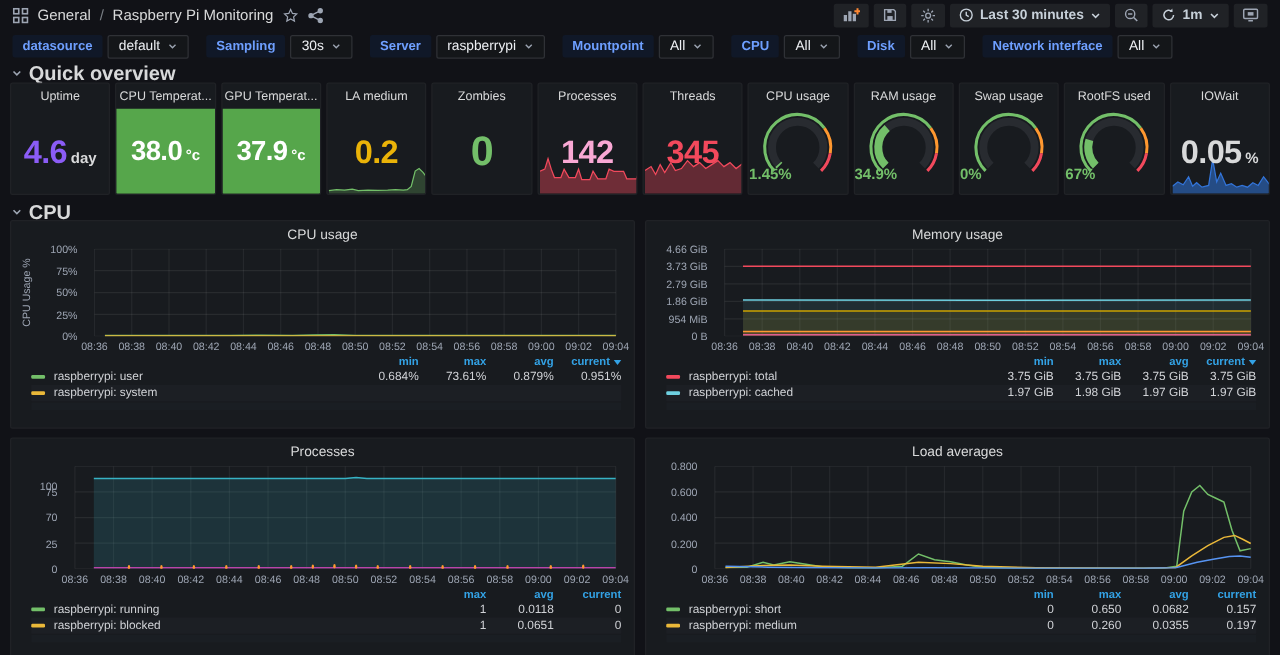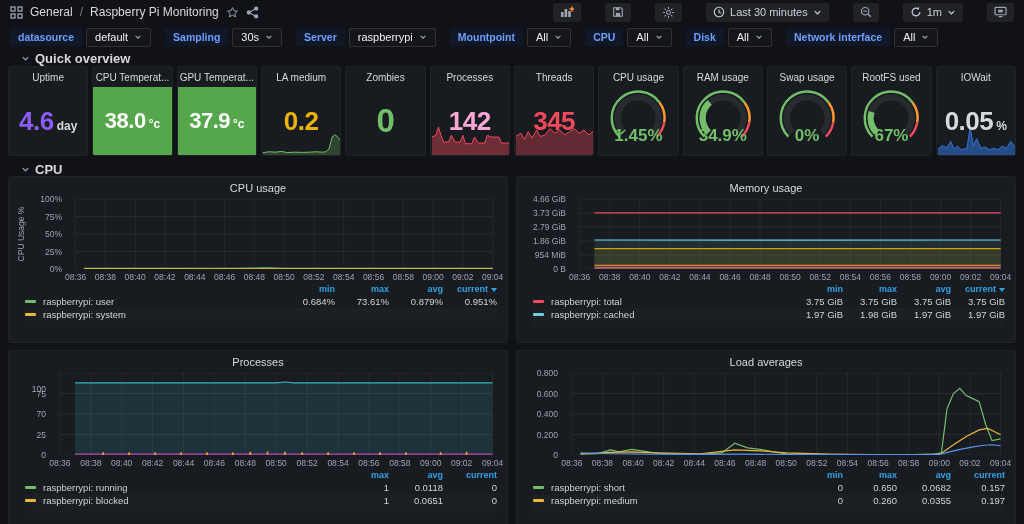--- a/index.html
+++ b/index.html
@@ -6,47 +6,47 @@
   html,body { width:1024px; height:524px; overflow:hidden; }
   body { background:#111217; font-family:"Liberation Sans", sans-serif; color:#d8d9da; position:relative; }
   svg { display:block; }
 
   
   .topnav { height:24px; display:flex; align-items:center; padding:0 10px; gap:8px; }
   .nav-left { display:flex; align-items:center; gap:7px; flex:1; min-width:0; }
   .crumb { font-size:12px; color:#d8d9da; white-space:nowrap; }
   .crumb-sep { color:#7b8087; font-size:12px; }
   .icon { display:inline-flex; align-items:center; justify-content:center; }
-  .nav-right { display:flex; align-items:center; gap:24px; }
+  .nav-right { display:flex; align-items:center; gap:4px;font-weight:bold; }
   .nav-btn { background:#202226; border-radius:2px; height:19px; display:flex; align-items:center; gap:5px; padding:0 7px; font-size:11px; color:#c7d0d9; cursor:pointer; white-space:nowrap; }
 
   
   .var-row { height:26px; display:flex; align-items:center; gap:14px; padding:0 10px; }
   .variable { display:flex; align-items:center; gap:4px; }
   .var-label { color:#6e9fff; font-size:10.5px; font-weight:700; background:#101828; padding:3px 8px; border-radius:2px; }
   .var-value { font-size:11px; color:#eef0f4; background:#141619; border:1px solid #2f3136; padding:2px 8px; border-radius:2px; display:flex; align-items:center; gap:6px; height:19px; }
 
   
-  .row-header { display:flex; gap:5px; padding:0 9px; font-size:13px; font-weight:700; color:#d8d9da; cursor:pointer; height:15px; margin-top:1px;margin-left:12px; }
+  .row-header { display:flex; gap:5px; padding:0 9px; font-size:16px; font-weight:700; color:#d8d9da; cursor:pointer; height:15px; margin-top:1px; }
   .row-header.cpu { height:14px; margin-top:0; }
 
   
   .stats-row { display:flex; gap:4px; margin:0 8px 6px; height:90px; }
   .stat-panel { flex:1; background:#181b1f; border:1px solid #202226; border-radius:2px; position:relative; overflow:hidden; display:flex; flex-direction:column; min-width:0; }
   .stat-title { font-size:10px; font-weight:500; text-align:center; padding:5px 2px 1px; color:#d8d9da; white-space:nowrap; overflow:hidden; height:20px; }
   .stat-body { flex:1; position:relative; display:flex; align-items:center; justify-content:center; }
   .stat-body.bg-green { margin:0; }
   .stat-value-wrap { z-index:2; display:flex; align-items:baseline; gap:3px; }
   .stat-value { font-weight:700; font-size:26px; letter-spacing:-0.5px; }
   .stat-value.sz-bg { font-size:22px; color:#fff; }
   .stat-value.sz-big { font-size:33px; }
   .stat-unit { font-weight:700; font-size:12px; }
   .stat-spark { position:absolute; left:1px; right:1px; bottom:0; z-index:1; }
   .gauge-wrap { position:absolute; inset:0; display:flex; align-items:flex-start; justify-content:center; }
-  .gauge-value { position:absolute; bottom:9px; left:0; right:0; text-align:center; color:#73bf69; font-weight:700; font-size:17px; z-index:2; }
+  .gauge-value { position:absolute; bottom:9px; left:0; right:0; color:#73bf69; font-weight:700; font-size:12px; z-index:2; }
 
   
   .charts-row { display:grid; grid-template-columns:1fr 1fr; gap:0 8px; margin:0 8px; }
   .charts-row.row1 { margin-bottom:7px; }
   .chart-panel { background:#181b1f; border:1px solid #202226; border-radius:2px; position:relative; overflow:hidden; }
   .row1 .chart-panel { height:167px; }
   .row2 .chart-panel { height:190px; }
   .panel-title { height:22px; line-height:22px; text-align:center; font-size:11px; font-weight:500; color:#d8d9da; cursor:pointer; }
   .chart-area { display:flex; padding:0 10px 0 6px; }
   .ylabel { width:12px; position:relative; }

